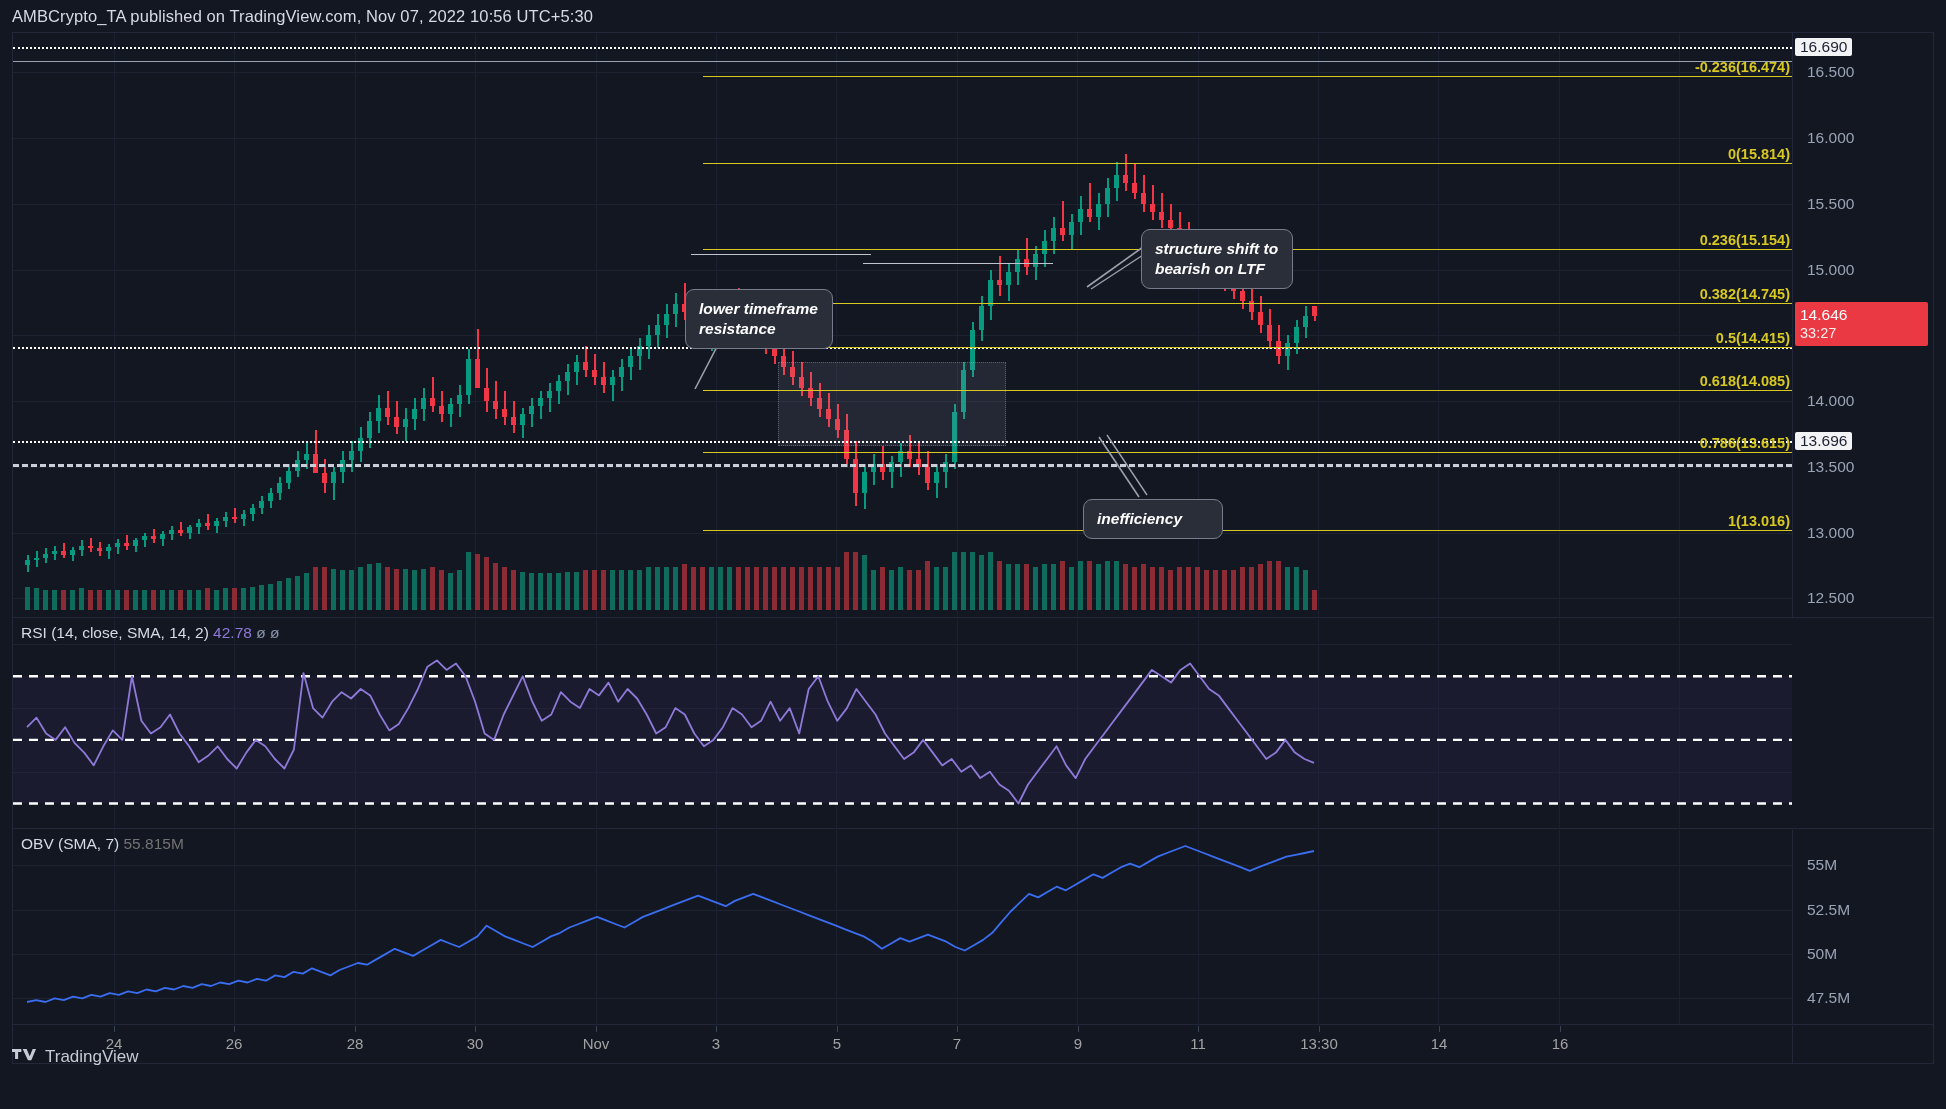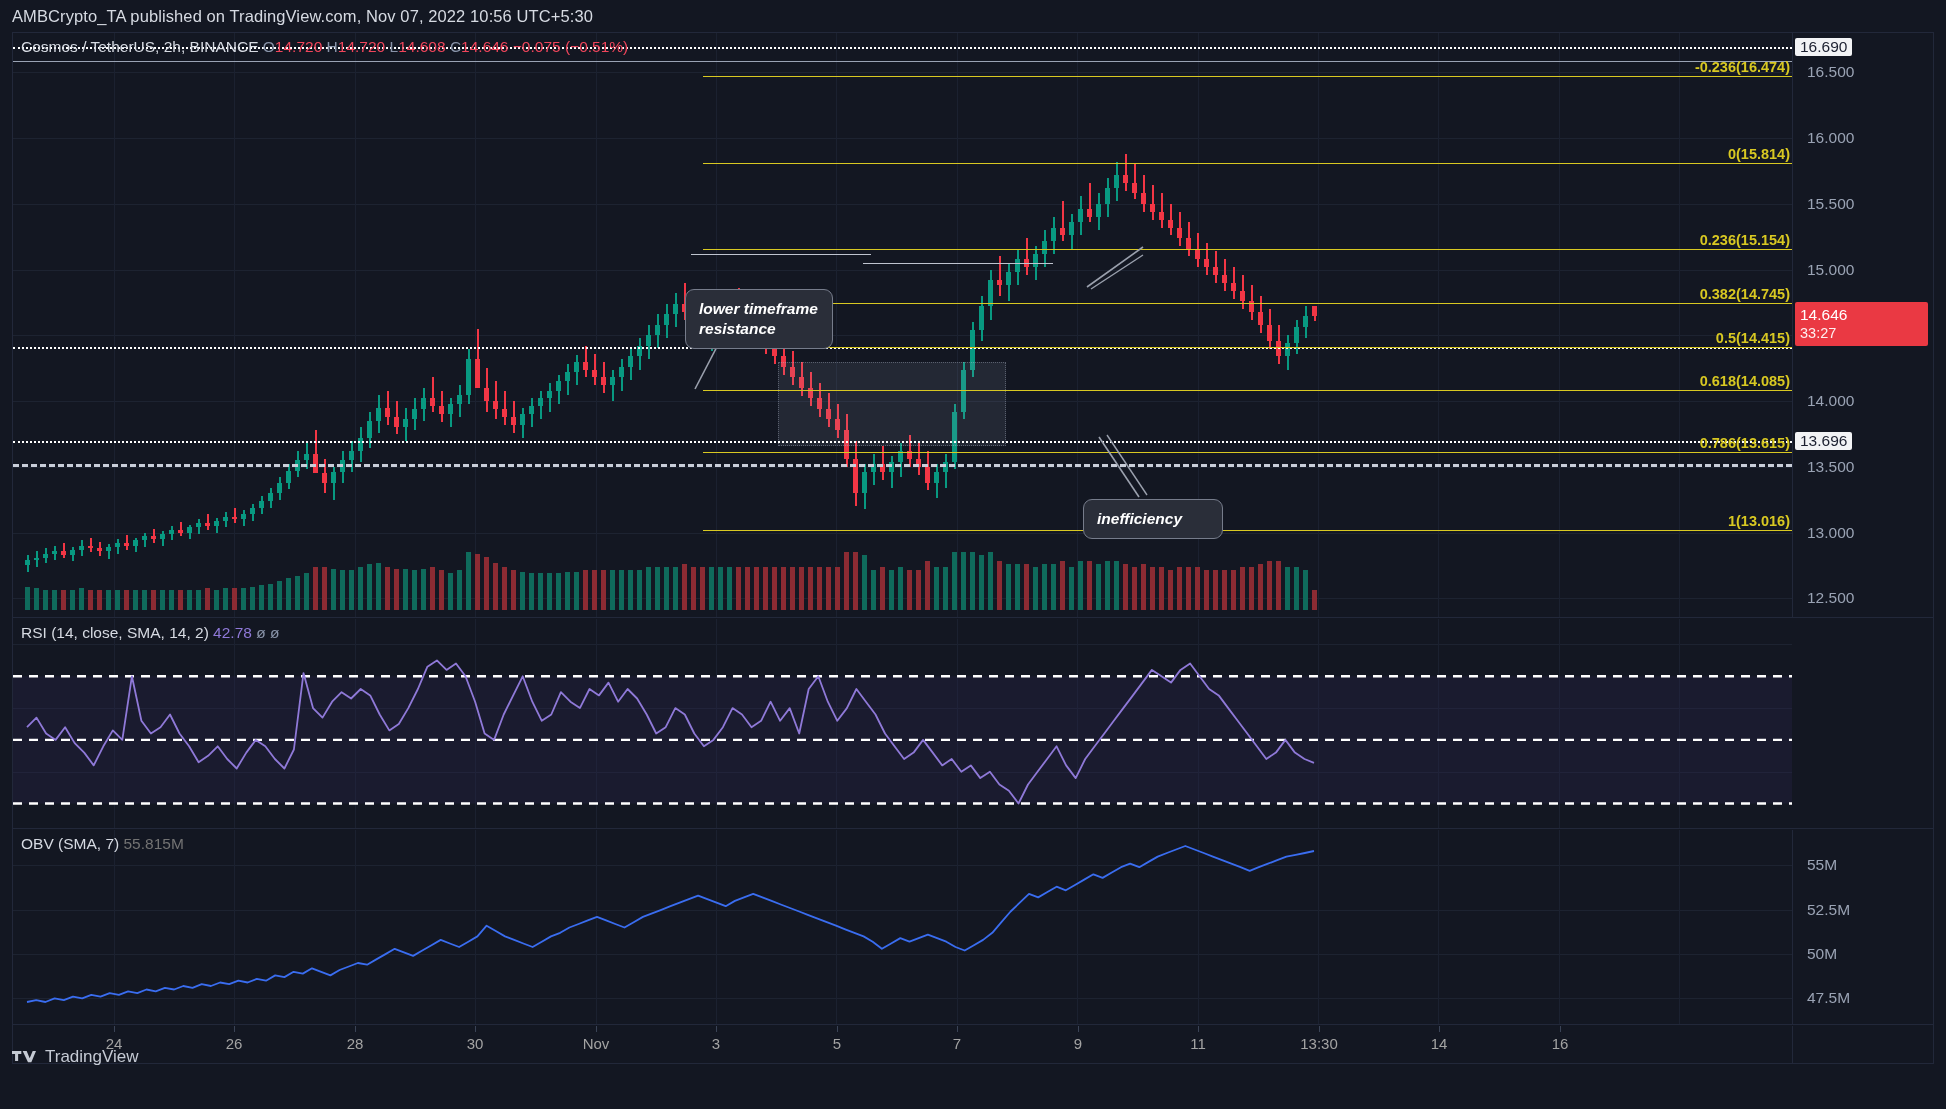--- a/index.html
+++ b/index.html
@@ -113,21 +113,21 @@
 
   
   .tick-lbl {
     position: absolute; top: 9px; color: #a3a3a3; font-size: 15px;
     transform: translateX(-50%); white-space: nowrap;
   }
 
   
   .footer {
     position: absolute; left: 12px; top: 1047px;
-    display: flex; align-items: center; gap: 9px;
+    display: flex; gap: 9px;
     color: #c5cad4; font-size: 17px;
   }
   .tv-mark { display: block; }
 </style>
 </head>
 <body>
 <div id="root">
 
 <div class="publish-bar">
   <span>AMBCrypto_TA published on TradingView.com, Nov 07, 2022 10:56 UTC+5:30</span>
@@ -615,20 +615,22 @@
           <div class="vbar vup" style="left: 1272px; width: 5.4px; height: 43px; bottom: 7px;"></div>
           <div class="vbar vup" style="left: 1281px; width: 5.4px; height: 43px; bottom: 7px;"></div>
           <div class="vbar vup" style="left: 1290px; width: 5.4px; height: 40px; bottom: 7px;"></div>
           <div class="vbar vdown" style="left: 1299px; width: 5.4px; height: 20.5px; bottom: 7px;"></div>
           <div class="callout" style="left: 672px; top: 256px; width: 148px;">lower timeframe
 resistance</div>
           <div class="callout-tail" style="left: 672px; top: 306px; width: 120px; height: 60px;"><svg width="120" height="62">
               <polyline points="36,0 10,50" stroke="#9aa0ad" stroke-width="1.6" fill="none"></polyline>
               <polygon points="36,0 48,6 26,10" fill="#2a2e39" stroke="#767c8b" stroke-width="1"></polygon>
             </svg></div>
+          <div class="callout" style="left: 1128px; top: 196px; width: 152px;">structure shift to
+bearish on LTF</div>
           <div class="callout-tail" style="left: 1068px; top: 210px; width: 110px; height: 50px;"><svg width="110" height="50">
               <polyline points="62,4 6,44" stroke="#9aa0ad" stroke-width="1.6" fill="none"></polyline>
               <polyline points="62,12 10,46" stroke="#9aa0ad" stroke-width="1.4" fill="none"></polyline>
             </svg></div>
           <div class="callout" style="left: 1070px; top: 466px; width: 140px;">inefficiency</div>
           <div class="callout-tail" style="left: 1060px; top: 400px; width: 130px; height: 72px;"><svg width="130" height="72">
               <polyline points="26,4 66,64" stroke="#9aa0ad" stroke-width="1.6" fill="none"></polyline>
               <polyline points="34,2 74,62" stroke="#9aa0ad" stroke-width="1.4" fill="none"></polyline>
             </svg></div>
         </div>
@@ -643,28 +645,20 @@
           <div class="scale-lbl" style="top: 434px;">13.500</div>
           <div class="scale-lbl" style="top: 500px;">13.000</div>
           <div class="scale-lbl" style="top: 565px;">12.500</div>
           <div class="badge badge-white" style="top: 14px;">16.690</div>
           <div class="badge badge-white" style="top: 300px;">14.500</div>
           <div class="badge badge-white" style="top: 408px;">13.696</div>
           <div class="badge badge-last" style="top: 291px;"><span>14.646</span><span class="cd">33:27</span></div>
         </div>
 
     <div class="legend" style="top:4px;">
-      <div>
-        <span>Cosmos / TetherUS, 2h, BINANCE</span>
-        <span class="muted">O</span><span class="val-red">14.720</span>
-        <span class="muted">H</span><span class="val-red">14.720</span>
-        <span class="muted">L</span><span class="val-red">14.608</span>
-        <span class="muted">C</span><span class="val-red">14.646</span>
-        <span class="val-red">−0.075 (−0.51%)</span>
-      </div>
     </div>
   </div>
 
   <div class="pane" id="pane-rsi">
     <div class="plot" id="rsi-plot">
           <div class="gridline" style="top: 25px;"></div>
           <div class="gridline" style="top: 89px;"></div>
           <div class="gridline" style="top: 153px;"></div>
           <div class="vgrid" style="left: 101px;"></div>
           <div class="vgrid" style="left: 221px;"></div>

